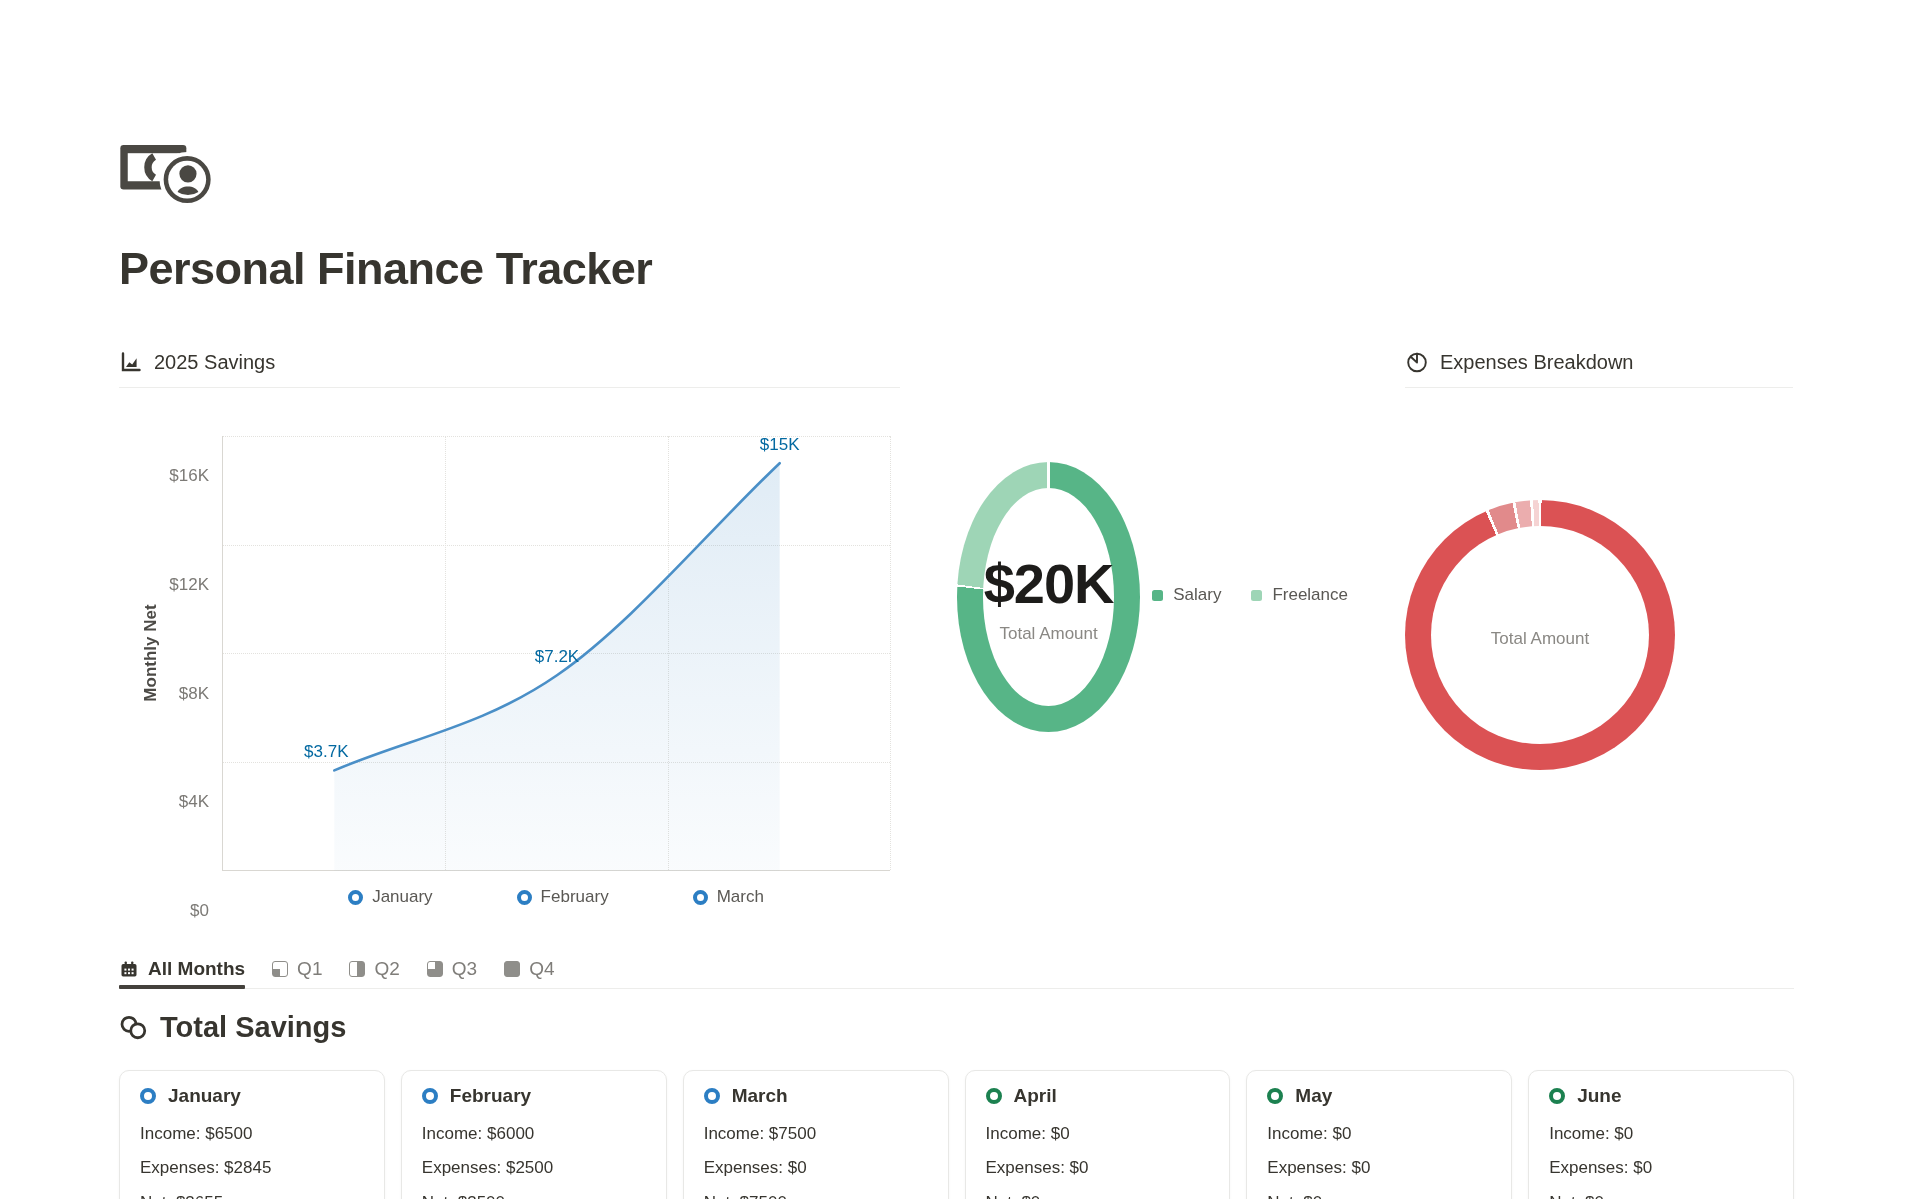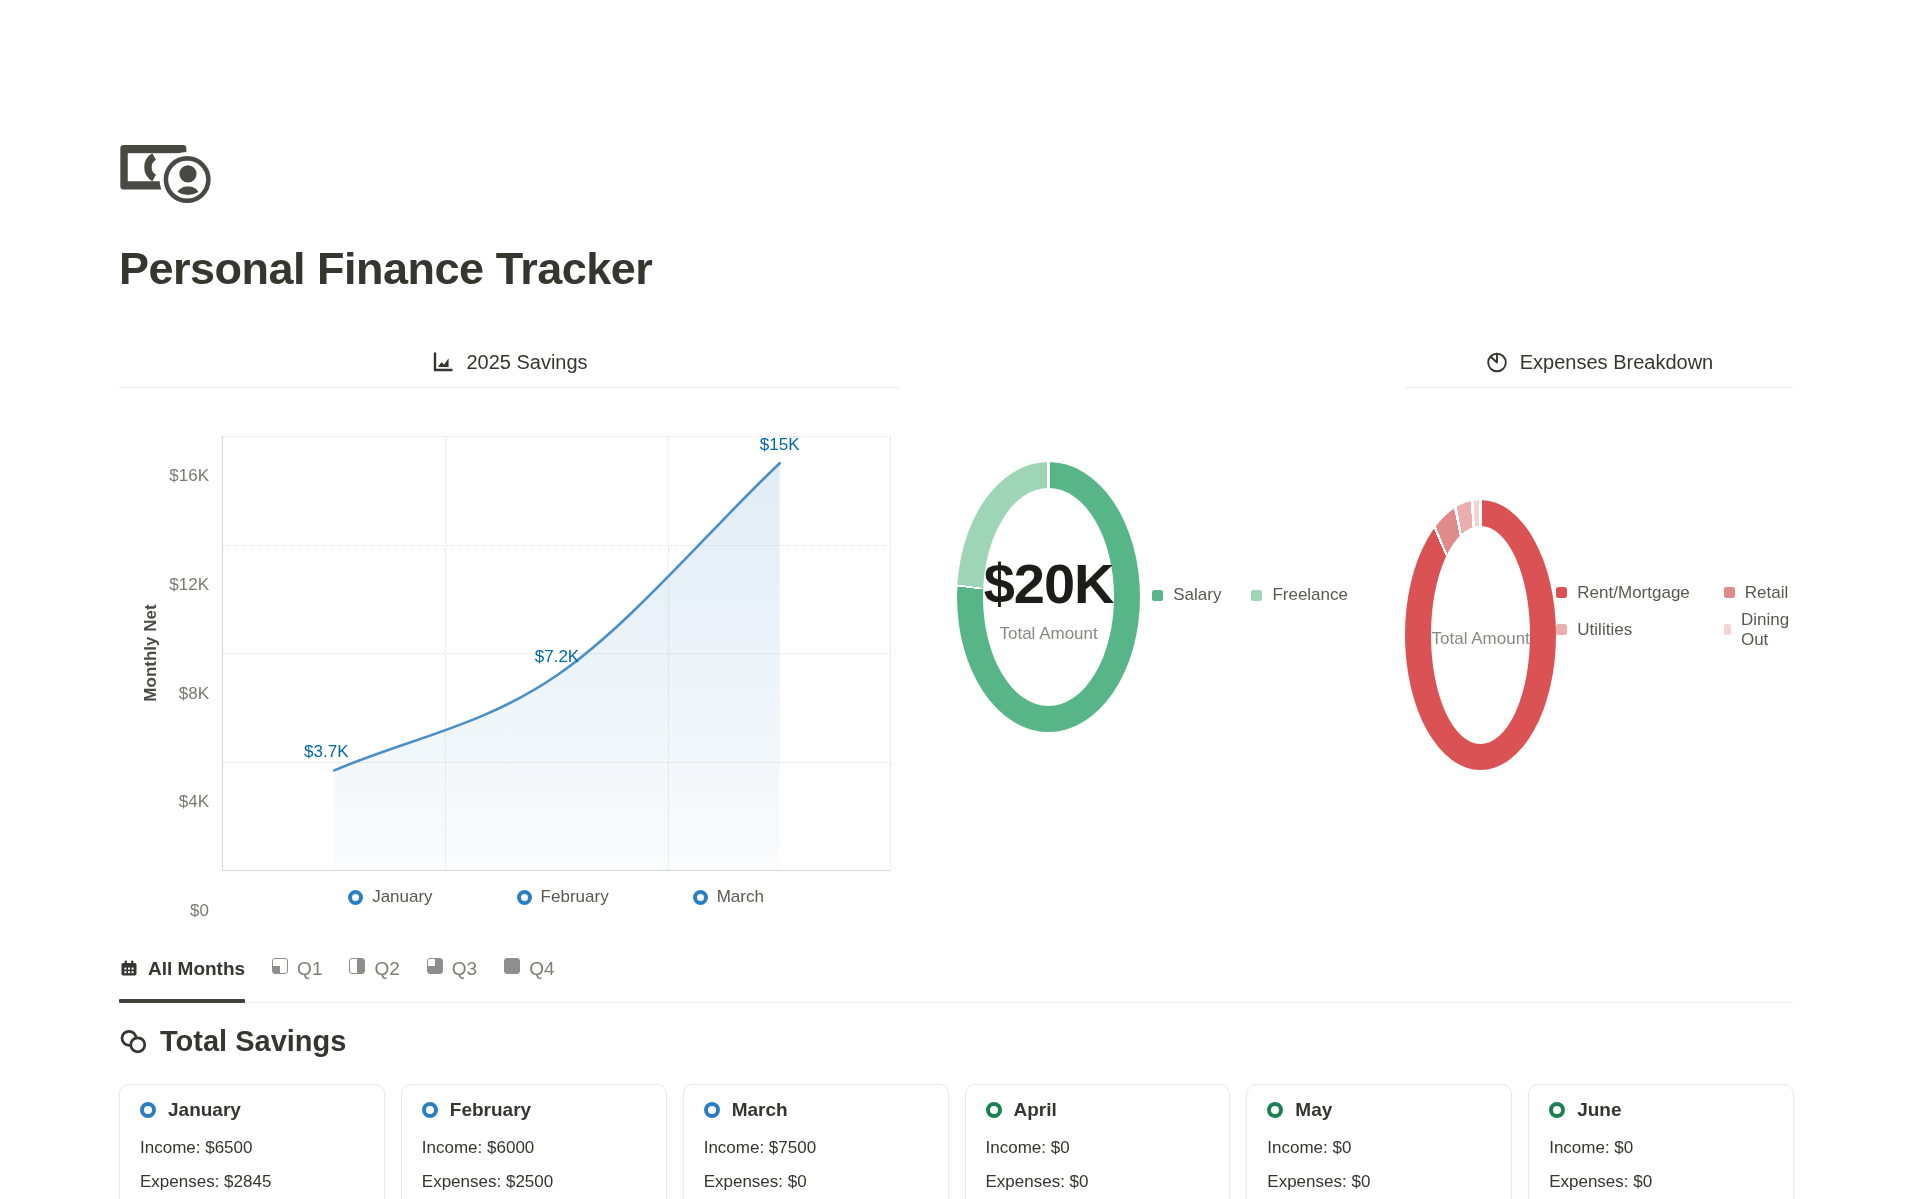--- a/index.html
+++ b/index.html
@@ -5,21 +5,21 @@
   * { margin:0; padding:0; box-sizing:border-box; }
   html,body { width:1920px; height:1199px; overflow:hidden; background:#fff;
     font-family:"Liberation Sans", sans-serif; color:#37352f; }
   .content { padding:0 126px 0 119px; }
 
   .logo { margin-top:140px; width:100px; height:66px; display:block; }
   h1.page-title { margin-top:36px; font-size:45px; line-height:1.2; font-weight:700; letter-spacing:-0.5px; color:#37352f; }
 
   .panels { margin-top:54px; display:grid; grid-template-columns:781px 391px 388px; column-gap:57px; }
   .panel-header { display:flex; align-items:center; gap:11px; padding-bottom:13px; border-bottom:1px solid #ededeb;
-    font-size:20px; font-weight:500; color:#37352f;justify-content:center; }
+    font-size:20px; font-weight:500; color:#37352f; }
   .panel-header svg { flex:0 0 auto; }
 
   
   .chart-wrap { position:relative; height:530px; }
   .plot { position:absolute; left:103px; top:48px; width:668px; height:435px;
     border-left:1px solid #d9d7d2; border-bottom:1px solid #d9d7d2; }
   .gl-h { position:absolute; left:0; width:100%; border-top:1px dotted #e3e2de; }
   .gl-v { position:absolute; top:0; height:100%; border-left:1px dotted #e3e2de; }
   .plot svg { position:absolute; left:0; top:0; overflow:visible; }
   .ytick { position:absolute; left:-94px; width:80px; text-align:right; font-size:17px; line-height:20px; color:#7c7a76;margin-top:40px; }
@@ -37,21 +37,21 @@
   .donut-center { position:absolute; inset:0; display:flex; flex-direction:column; align-items:center; justify-content:center; }
   .donut-total { font-size:56px; font-weight:700; color:#1d1c1a; letter-spacing:-1px; }
   .donut-caption { margin-top:8px; font-size:17px; color:#8a8884; }
   .legend-row { display:flex; gap:30px; margin-top:108px;padding-left:12px; }
   .legend-grid { display:grid; grid-template-columns:auto auto; column-gap:34px; row-gap:7px; margin-top:74px; }
   .legend-item { display:flex; align-items:center; gap:10px; font-size:17px; color:#5a5854; }
   .sq { width:11px; height:11px; border-radius:2.5px; }
 
   
   .tabs { margin-top:40px; display:flex; align-items:flex-end; gap:27px; border-bottom:1px solid #ededeb; }
-  .tab { position:relative; display:flex; align-items:flex-start; gap:9px; padding-bottom:22px;
+  .tab { position:relative; display:flex; align-items:center; gap:9px; padding-bottom:8px;
     font-size:19px; color:#7f7d79; cursor:pointer; }
   .tab.active { color:#37352f; font-weight:700; }
   .tab.active::after { content:""; position:absolute; left:0; right:0; bottom:-1px; height:4px; background:#44413c; border-radius:1px; }
   .qicon { width:16px; height:16px; border:1.5px solid #8f8e8a; border-radius:3px; }
   .qi1 { background:conic-gradient(from 180deg, #8f8e8a 0 90deg, #fff 90deg 360deg); }
   .qi2 { background:conic-gradient(#8f8e8a 0 180deg, #fff 180deg 360deg); }
   .qi3 { background:conic-gradient(#8f8e8a 0 270deg, #fff 270deg 360deg); }
   .qi4 { background:#8f8e8a; }
 
   
@@ -174,38 +174,20 @@
           <circle cx="12" cy="12.5" r="8.8" fill="none" stroke="#37352f" stroke-width="1.9"></circle>
           <path d="M12 12.5 V3.7 M12 12.5 L6 7" stroke="#37352f" stroke-width="1.9" fill="none" stroke-linecap="round"></path>
         </svg>
         <span>Expenses Breakdown</span>
       </div>
       <div class="donut-body">
         <div class="donut" id="donut-expenses" style="background: conic-gradient(rgb(255, 255, 255) 0deg, rgb(255, 255, 255) 0.65deg, rgb(219, 82, 84) 0.65deg, rgb(219, 82, 84) 336.31deg, rgb(255, 255, 255) 336.31deg, rgb(255, 255, 255) 336.96deg, rgb(255, 255, 255) 336.96deg, rgb(255, 255, 255) 337.61deg, rgb(225, 138, 139) 337.61deg, rgb(225, 138, 139) 348.19deg, rgb(255, 255, 255) 348.19deg, rgb(255, 255, 255) 348.84deg, rgb(255, 255, 255) 348.84deg, rgb(255, 255, 255) 349.49deg, rgb(235, 173, 174) 349.49deg, rgb(235, 173, 174) 355.75deg, rgb(255, 255, 255) 355.75deg, rgb(255, 255, 255) 356.4deg, rgb(255, 255, 255) 356.4deg, rgb(255, 255, 255) 357.05deg, rgb(245, 211, 211) 357.05deg, rgb(245, 211, 211) 359.35deg, rgb(255, 255, 255) 359.35deg, rgb(255, 255, 255) 360deg);">
           <div class="donut-hole"></div>
           <div class="donut-center">
             <div class="donut-caption">Total Amount</div>
-          </div>
-        </div>
-        <div class="legend-grid">
-          <div class="legend-item">
-            <span class="sq" style="background: rgb(219, 82, 84);"></span>
-            <span>Rent/Mortgage</span>
-          </div>
-          <div class="legend-item">
-            <span class="sq" style="background: rgb(225, 138, 139);"></span>
-            <span>Retail</span>
-          </div>
-          <div class="legend-item">
-            <span class="sq" style="background: rgb(235, 173, 174);"></span>
-            <span>Utilities</span>
-          </div>
-          <div class="legend-item">
-            <span class="sq" style="background: rgb(245, 211, 211);"></span>
-            <span>Dining Out</span>
           </div>
         </div>
       </div>
     </div>
   </div>
 
   <div class="tabs">
     <div class="tab active">
       <svg width="20" height="20" viewBox="0 0 24 24">
         <rect x="3" y="6" width="18" height="15" rx="2" fill="#37352f"></rect>

